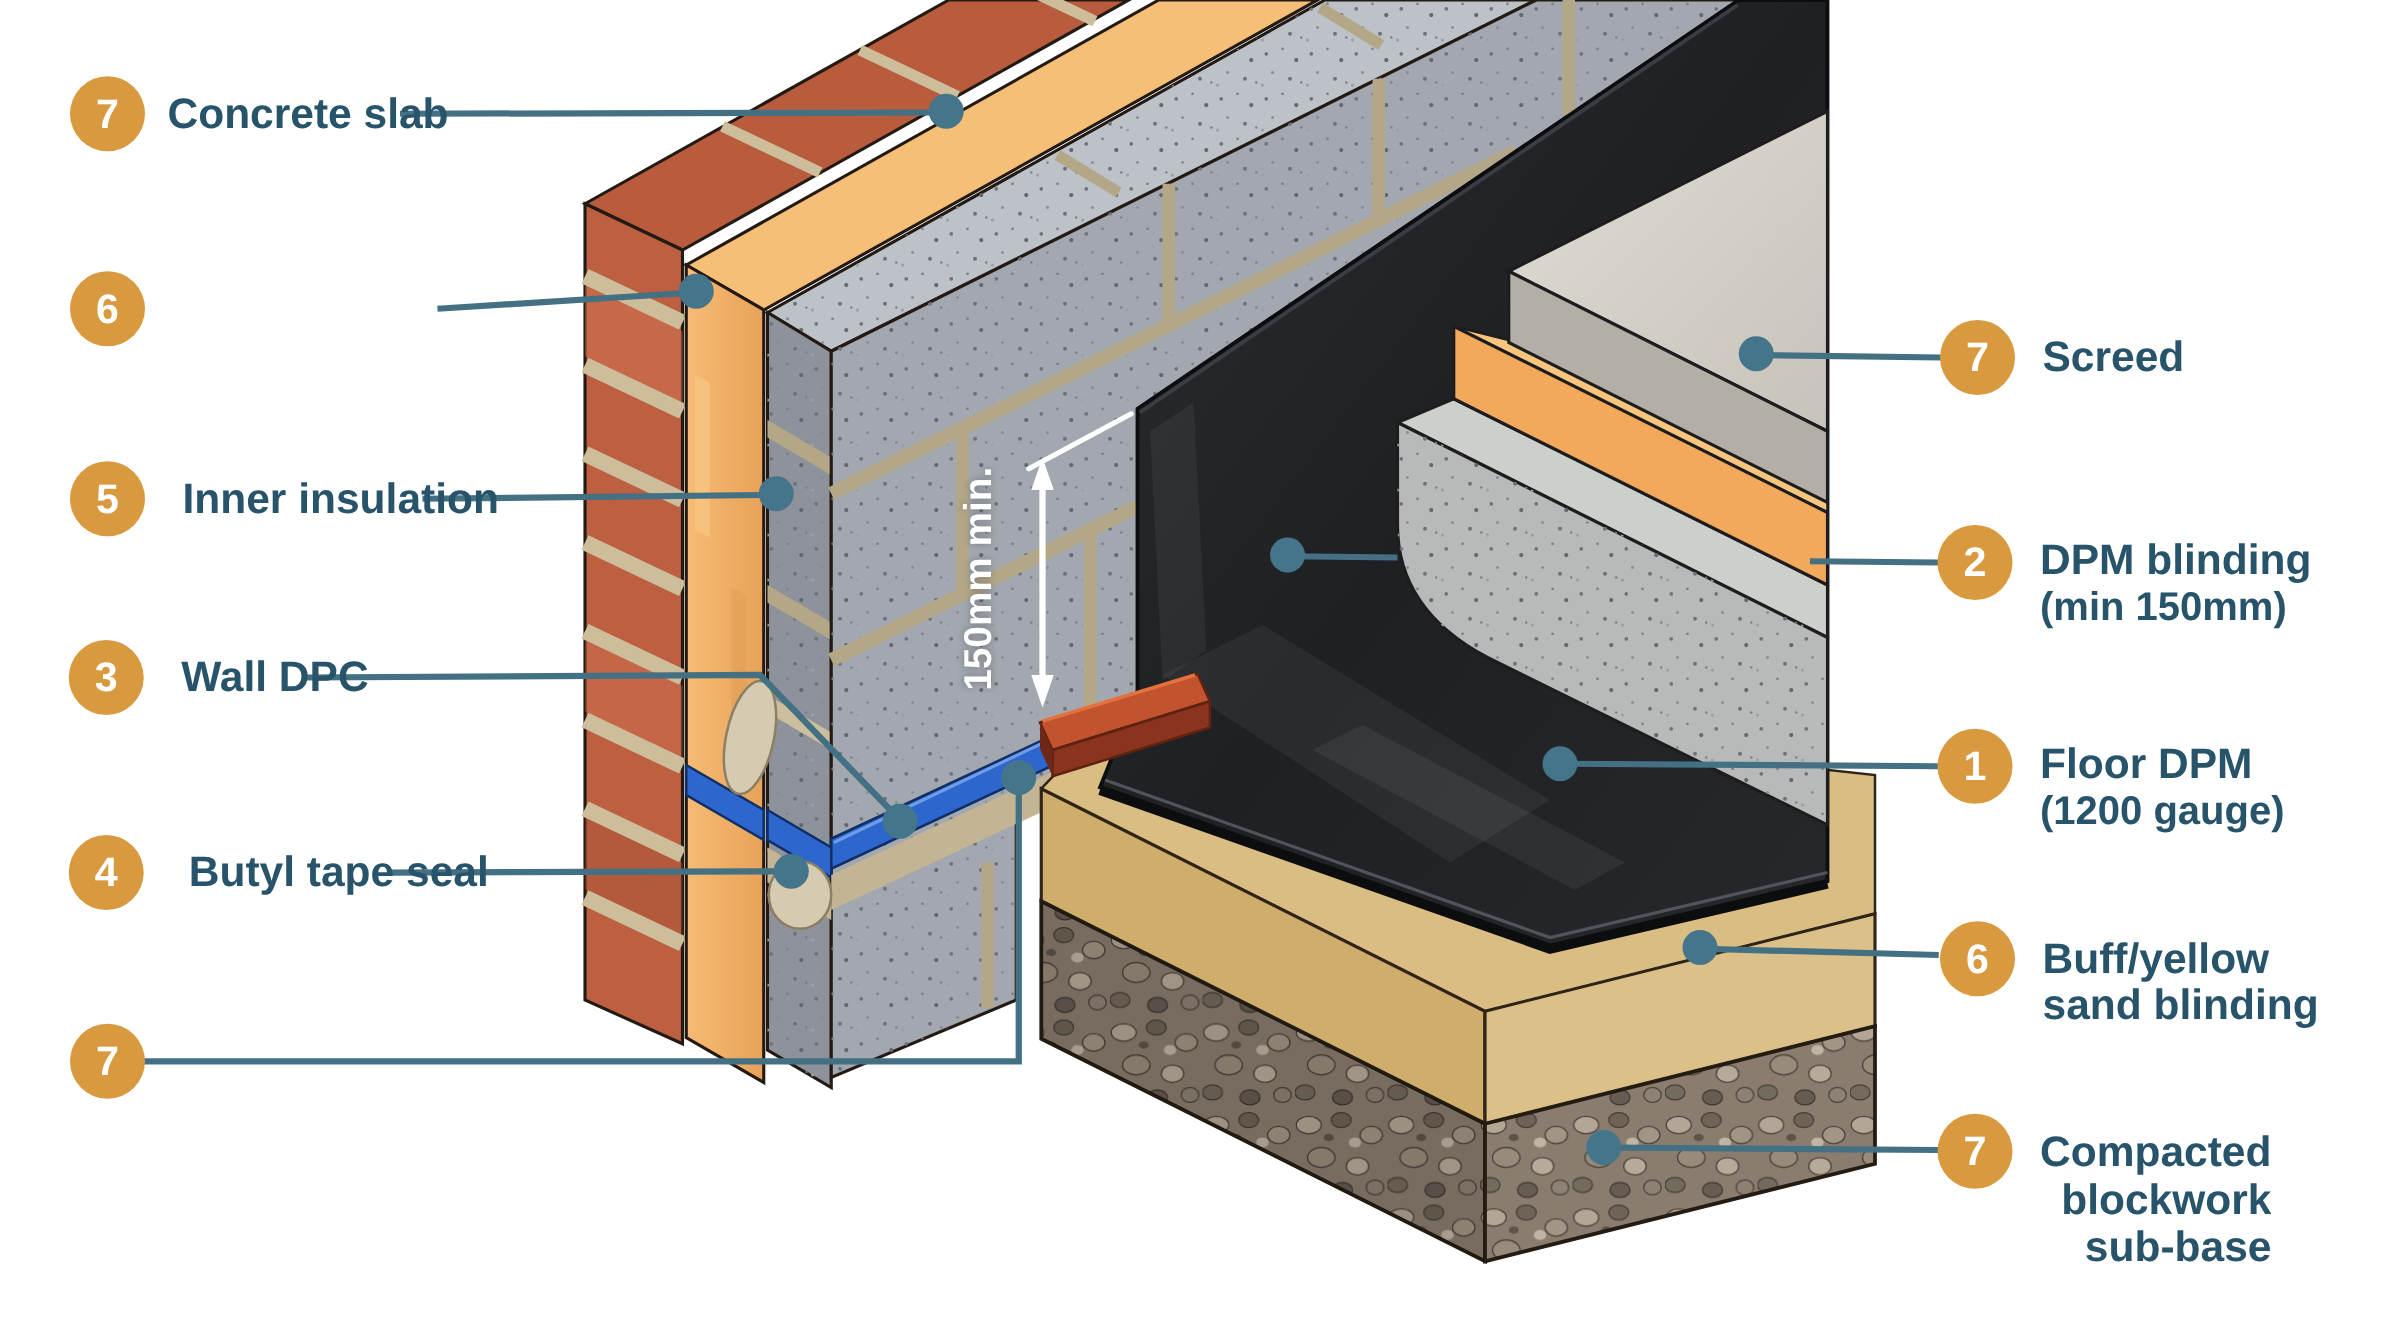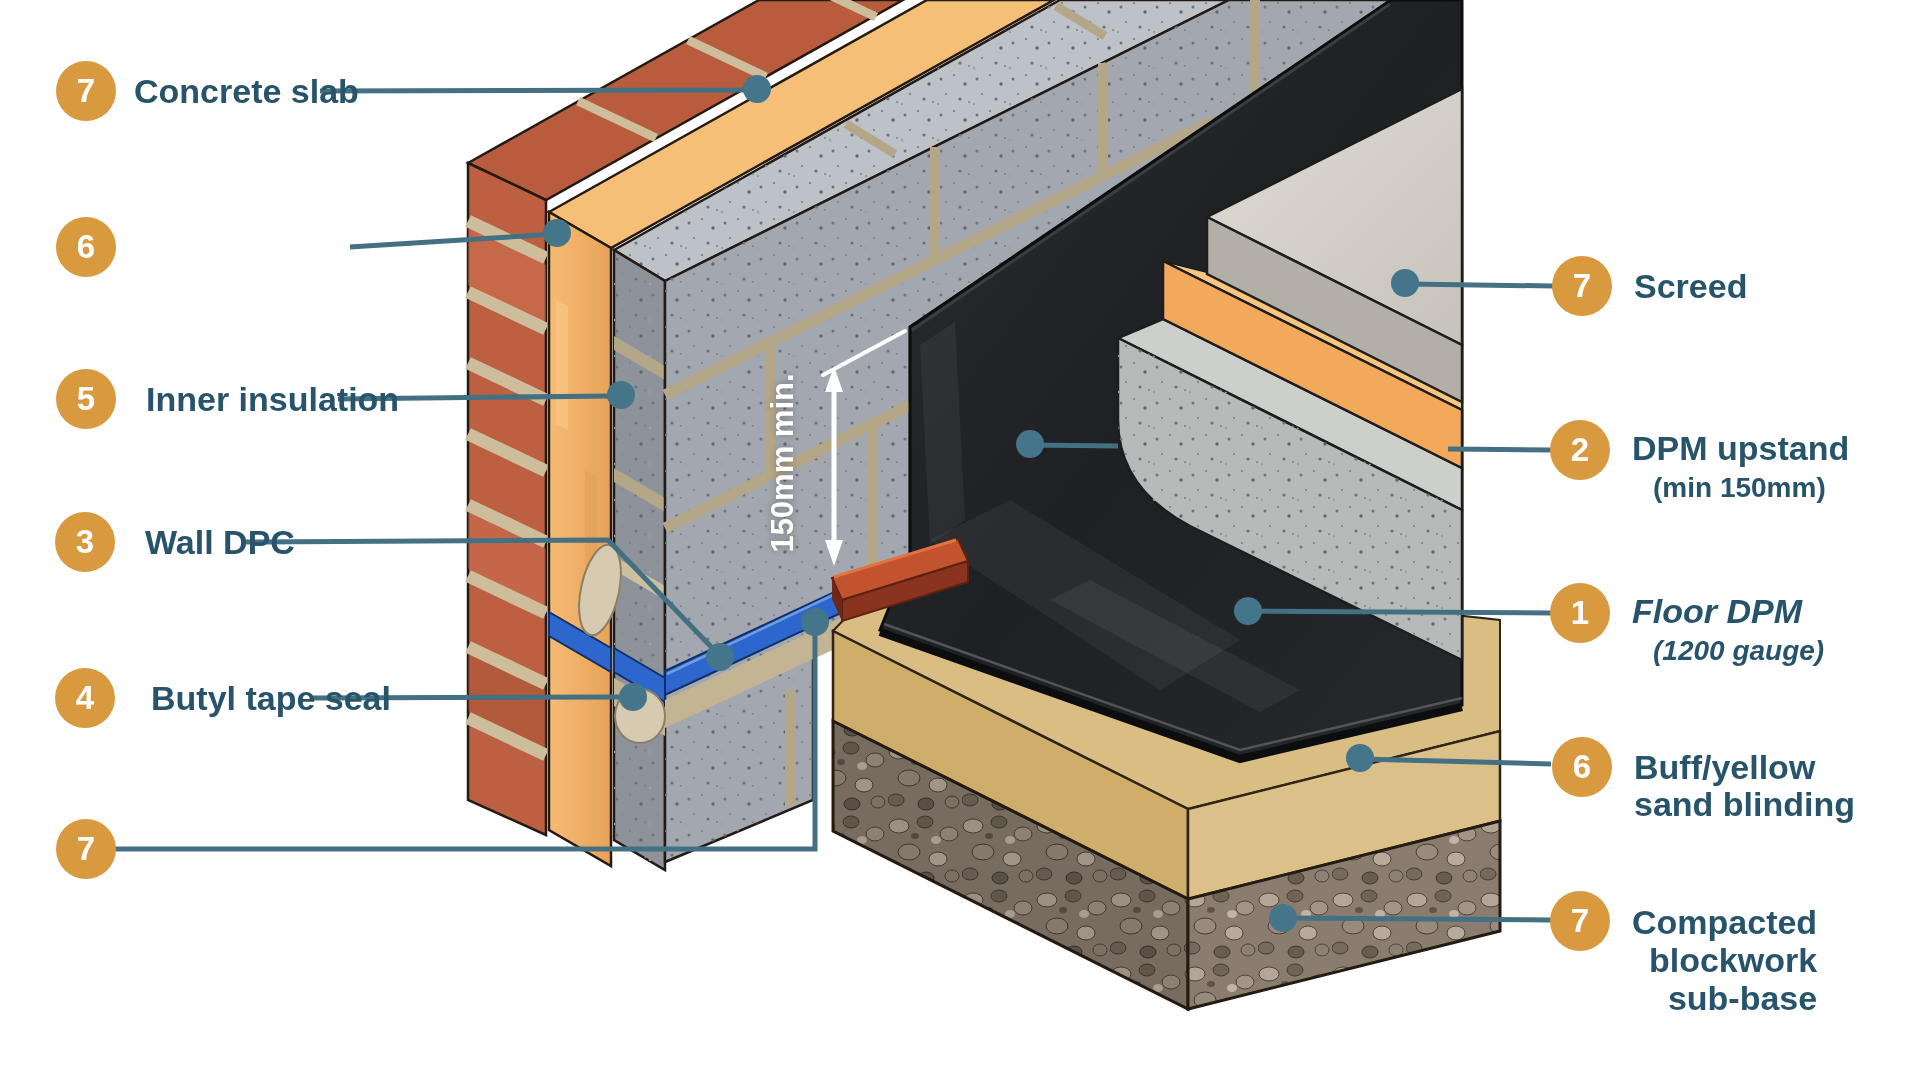--- a/index.html
+++ b/index.html
@@ -5,21 +5,21 @@
   html,body{margin:0;padding:0;background:#ffffff;}
   #stage{position:relative;width:1920px;height:1072px;background:#ffffff;overflow:hidden;
          font-family:"Liberation Sans", sans-serif;}
   #scene{position:absolute;left:0;top:0;}
   .label{position:absolute;display:flex;align-items:flex-start;color:#27546a;}
   .badge{width:60px;height:60px;border-radius:50%;background:#d9993f;color:#ffffff;
          font-weight:700;font-size:33px;display:flex;align-items:center;justify-content:center;
          flex:0 0 60px;}
   .ltext{font-weight:700;font-size:34px;line-height:37px;color:#27546a;padding-top:10px;}
   .ltext.nopad{padding-top:0;}
-  .sub{font-weight:700;font-size:28px;line-height:34px;margin-left:21px;}
+  .sub{font-weight:700;font-size:32px;line-height:34px;}
   .row-center{align-items:center;}
   .row-center .ltext{padding-top:0;}
   .dim-label{position:absolute;left:652px;top:441px;width:270px;height:44px;
              transform:rotate(-90deg);transform-origin:center center;
              color:#ffffff;font-weight:700;font-size:31px;text-align:center;
              text-shadow:0 0 6px rgba(60,60,60,.45);}
 </style>
 </head>
 <body>
 
@@ -234,27 +234,27 @@
   <span class="badge">7</span>
 </div>
 
 <div class="label row-center" style="left:1552px;top:256px;">
   <span class="badge">7</span>
   <span class="ltext" style="margin-left:22px;">Screed</span>
 </div>
 <div class="label" style="left:1550px;top:420px;">
   <span class="badge">2</span>
   <span class="ltext" style="margin-left:22px;">
-    <span>DPM upstand</span><br>
+    <span>DPM blinding</span><br>
     <span class="sub">(min 150mm)</span>
   </span>
 </div>
 <div class="label" style="left:1550px;top:583px;">
   <span class="badge">1</span>
-  <span class="ltext" style="margin-left:22px;font-style:italic;">
+  <span class="ltext" style="margin-left:22px;">
     <span>Floor DPM</span><br>
     <span class="sub">(1200 gauge)</span>
   </span>
 </div>
 <div class="label" style="left:1552px;top:737px;">
   <span class="badge">6</span>
   <span class="ltext nopad" style="margin-left:22px;padding-top:12px;">
     <span>Buff/yellow</span><br>
     <span>sand blinding</span>
   </span>

